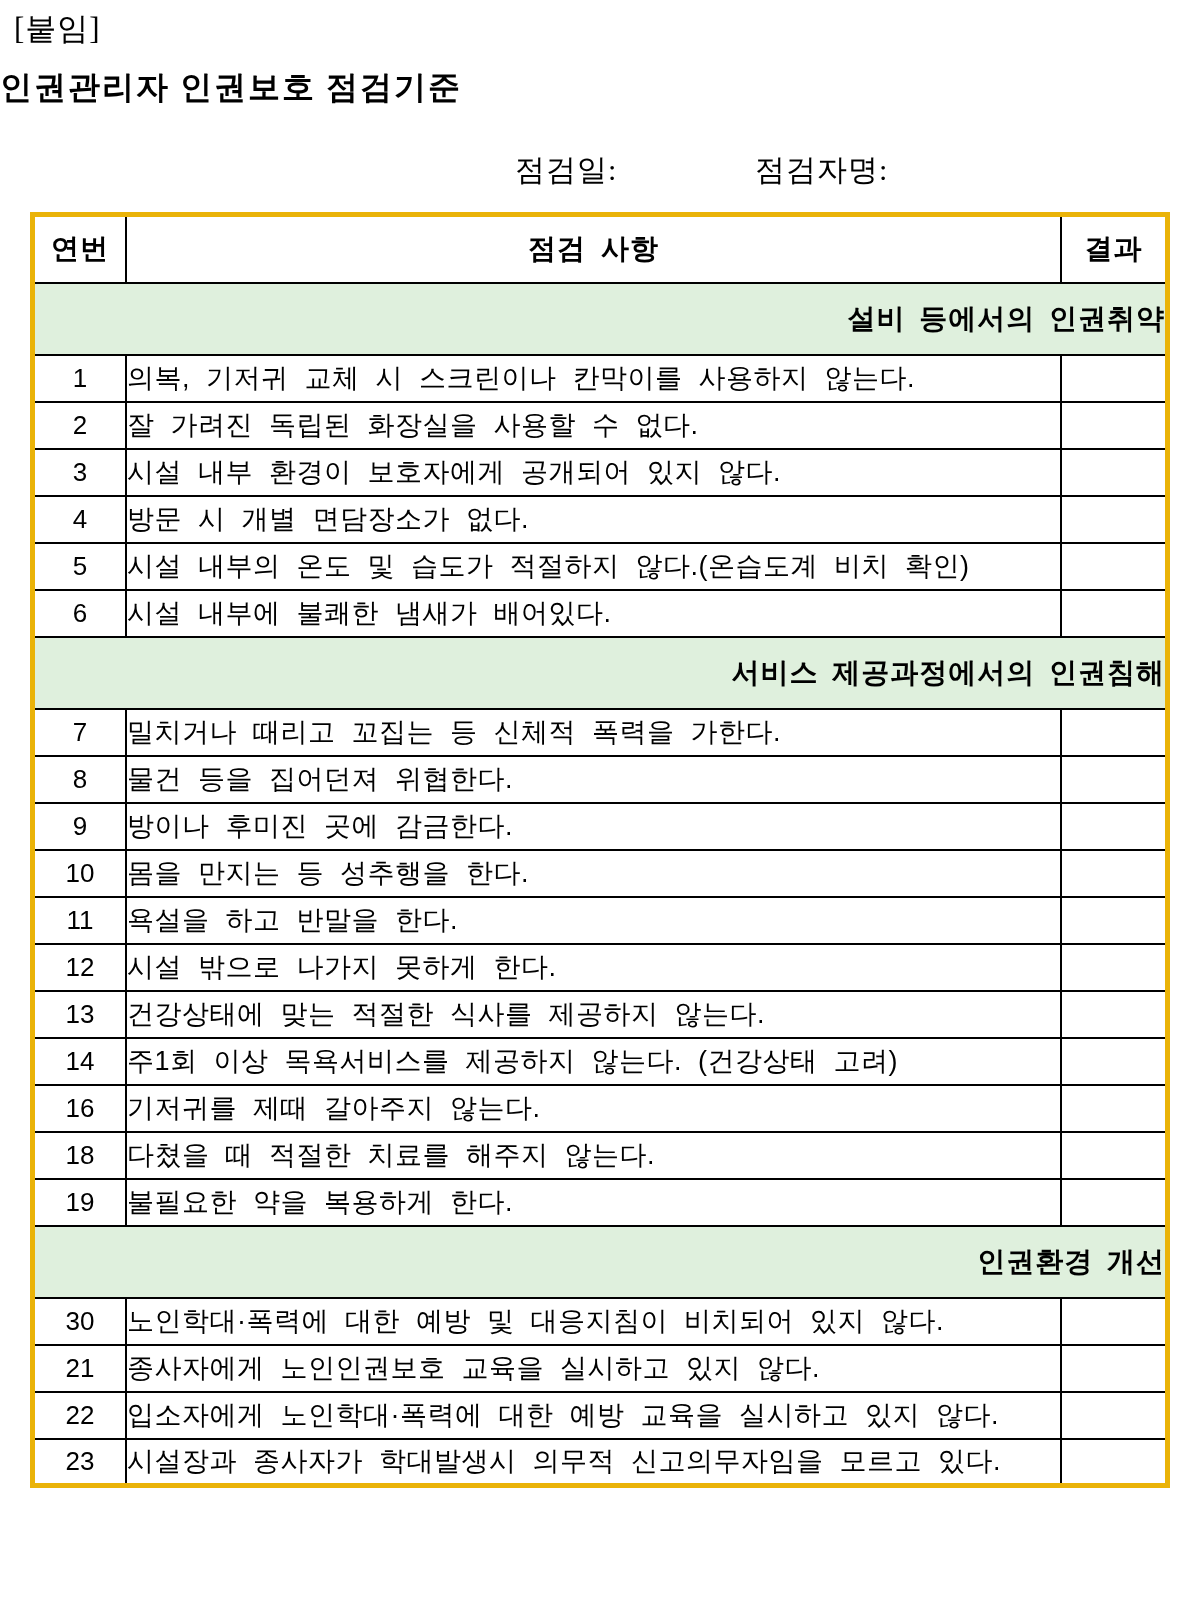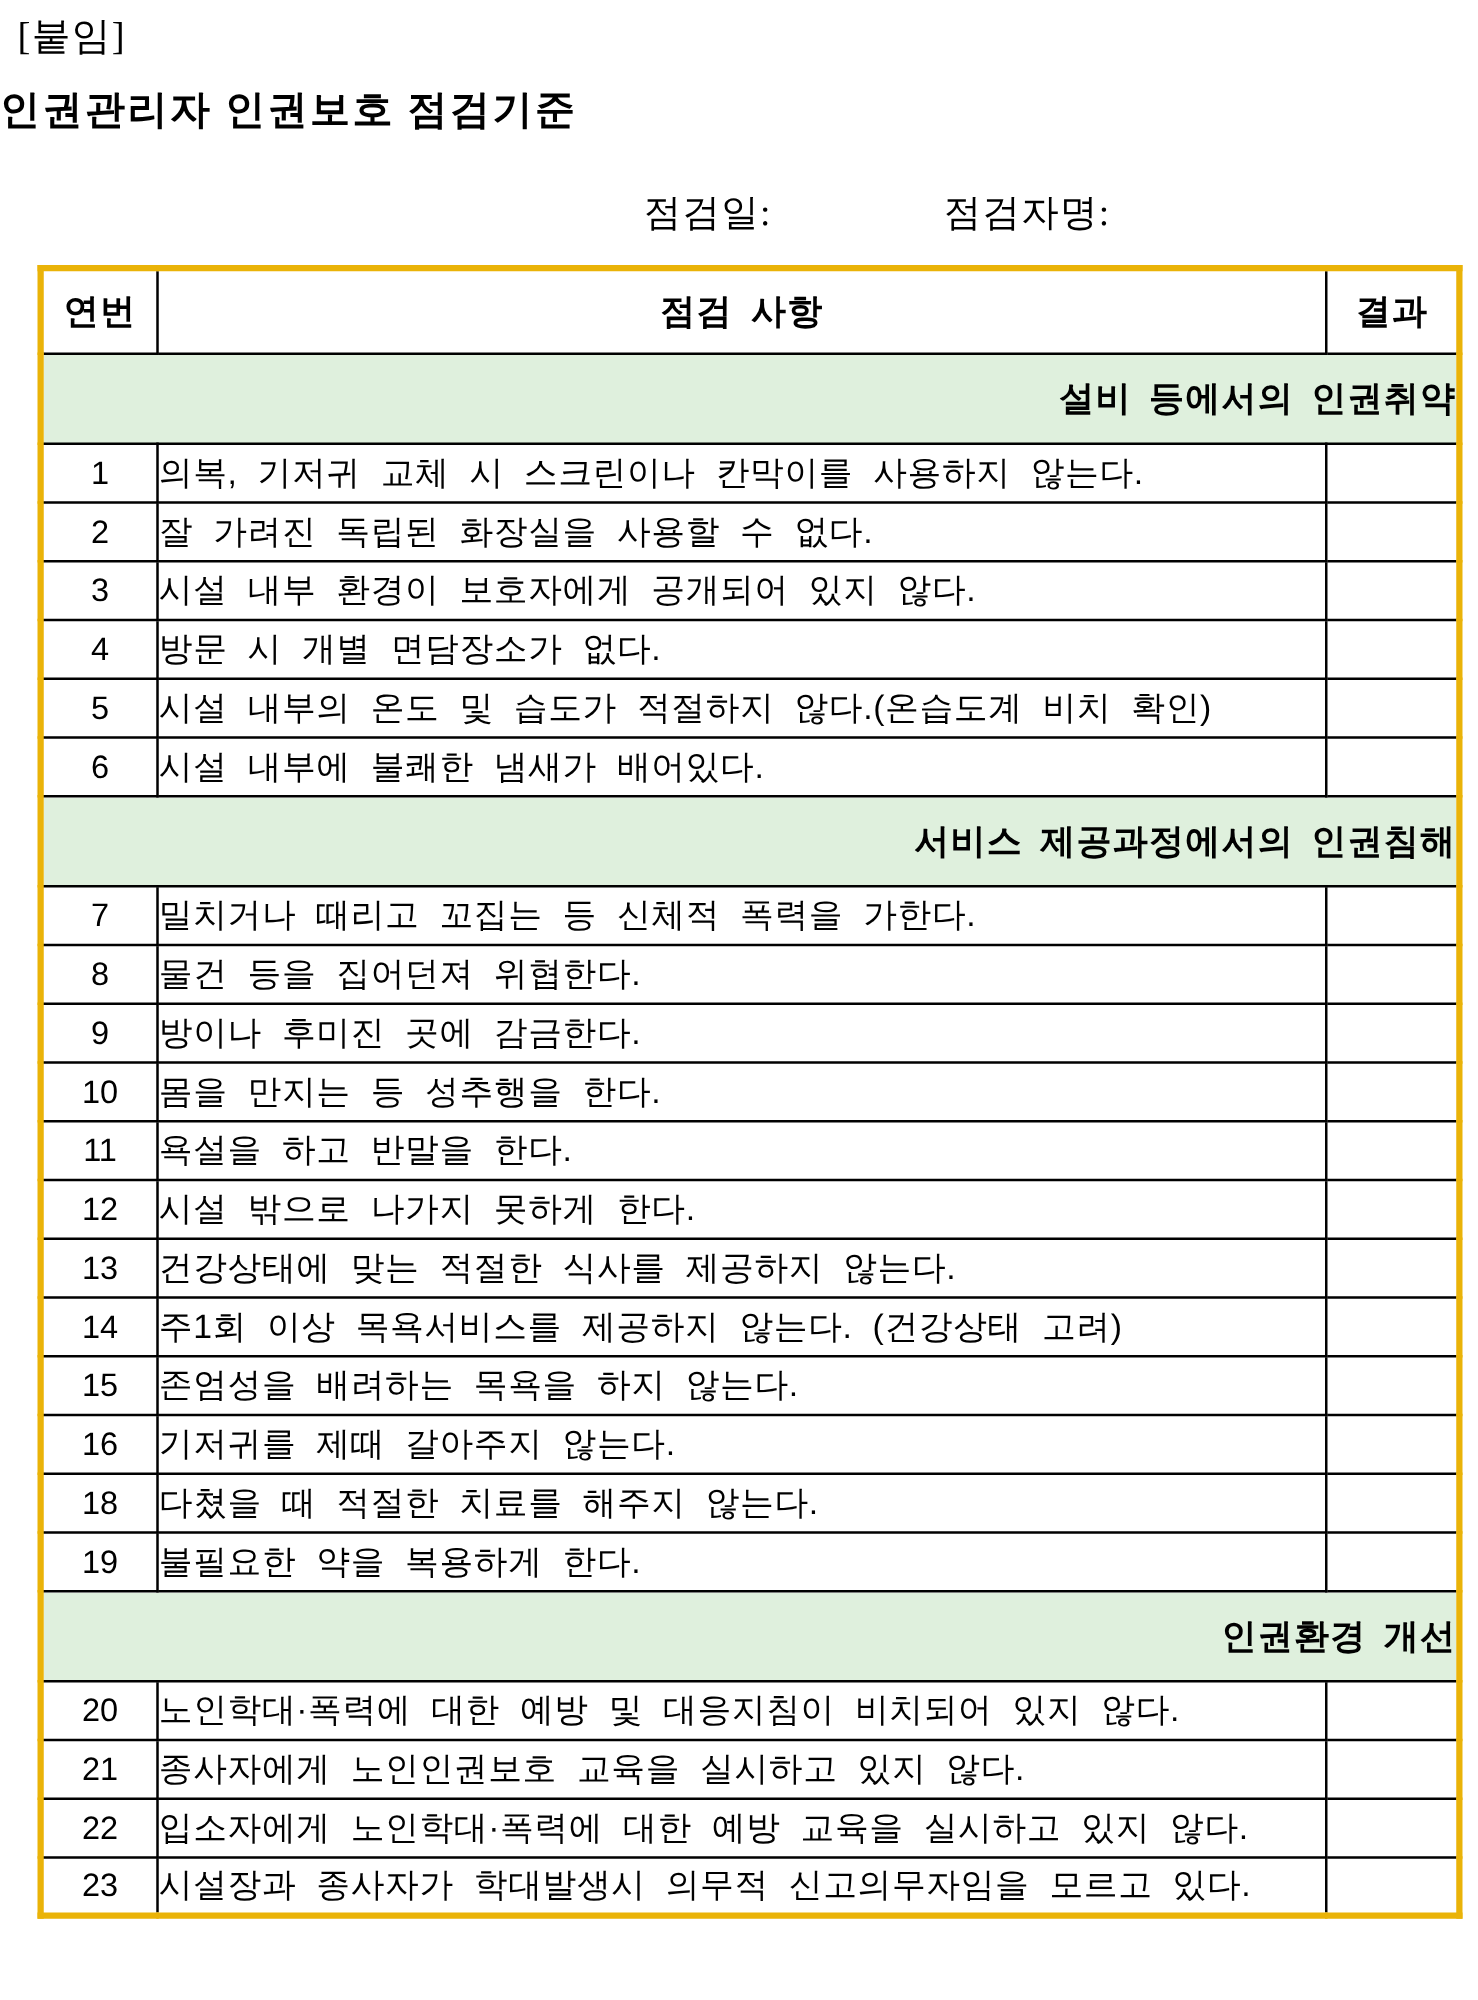--- a/index.html
+++ b/index.html
@@ -196,44 +196,39 @@
           <td class="cell-no">13</td>
           <td class="cell-text">건강상태에 맞는 적절한 식사를 제공하지 않는다.</td>
           <td class="cell-result"></td>
         </tr>
         <tr class="item-row">
           <td class="cell-no">14</td>
           <td class="cell-text">주1회 이상 목욕서비스를 제공하지 않는다. (건강상태 고려)</td>
           <td class="cell-result"></td>
         </tr>
         <tr class="item-row">
-          <td class="cell-no">15</td>
-          <td class="cell-text">존엄성을 배려하는 목욕을 하지 않는다.</td>
-          <td class="cell-result"></td>
-        </tr>
-        <tr class="item-row">
           <td class="cell-no">16</td>
           <td class="cell-text">기저귀를 제때 갈아주지 않는다.</td>
           <td class="cell-result"></td>
         </tr>
         <tr class="item-row">
           <td class="cell-no">18</td>
           <td class="cell-text">다쳤을 때 적절한 치료를 해주지 않는다.</td>
           <td class="cell-result"></td>
         </tr>
         <tr class="item-row">
           <td class="cell-no">19</td>
           <td class="cell-text">불필요한 약을 복용하게 한다.</td>
           <td class="cell-result"></td>
         </tr>
         <tr class="section-row">
           <td colspan="3">인권환경 개선</td>
         </tr>
         <tr class="item-row">
-          <td class="cell-no">20</td>
+          <td class="cell-no">30</td>
           <td class="cell-text">노인학대·폭력에 대한 예방 및 대응지침이 비치되어 있지 않다.</td>
           <td class="cell-result"></td>
         </tr>
         <tr class="item-row">
           <td class="cell-no">21</td>
           <td class="cell-text">종사자에게 노인인권보호 교육을 실시하고 있지 않다.</td>
           <td class="cell-result"></td>
         </tr>
         <tr class="item-row">
           <td class="cell-no">22</td>

